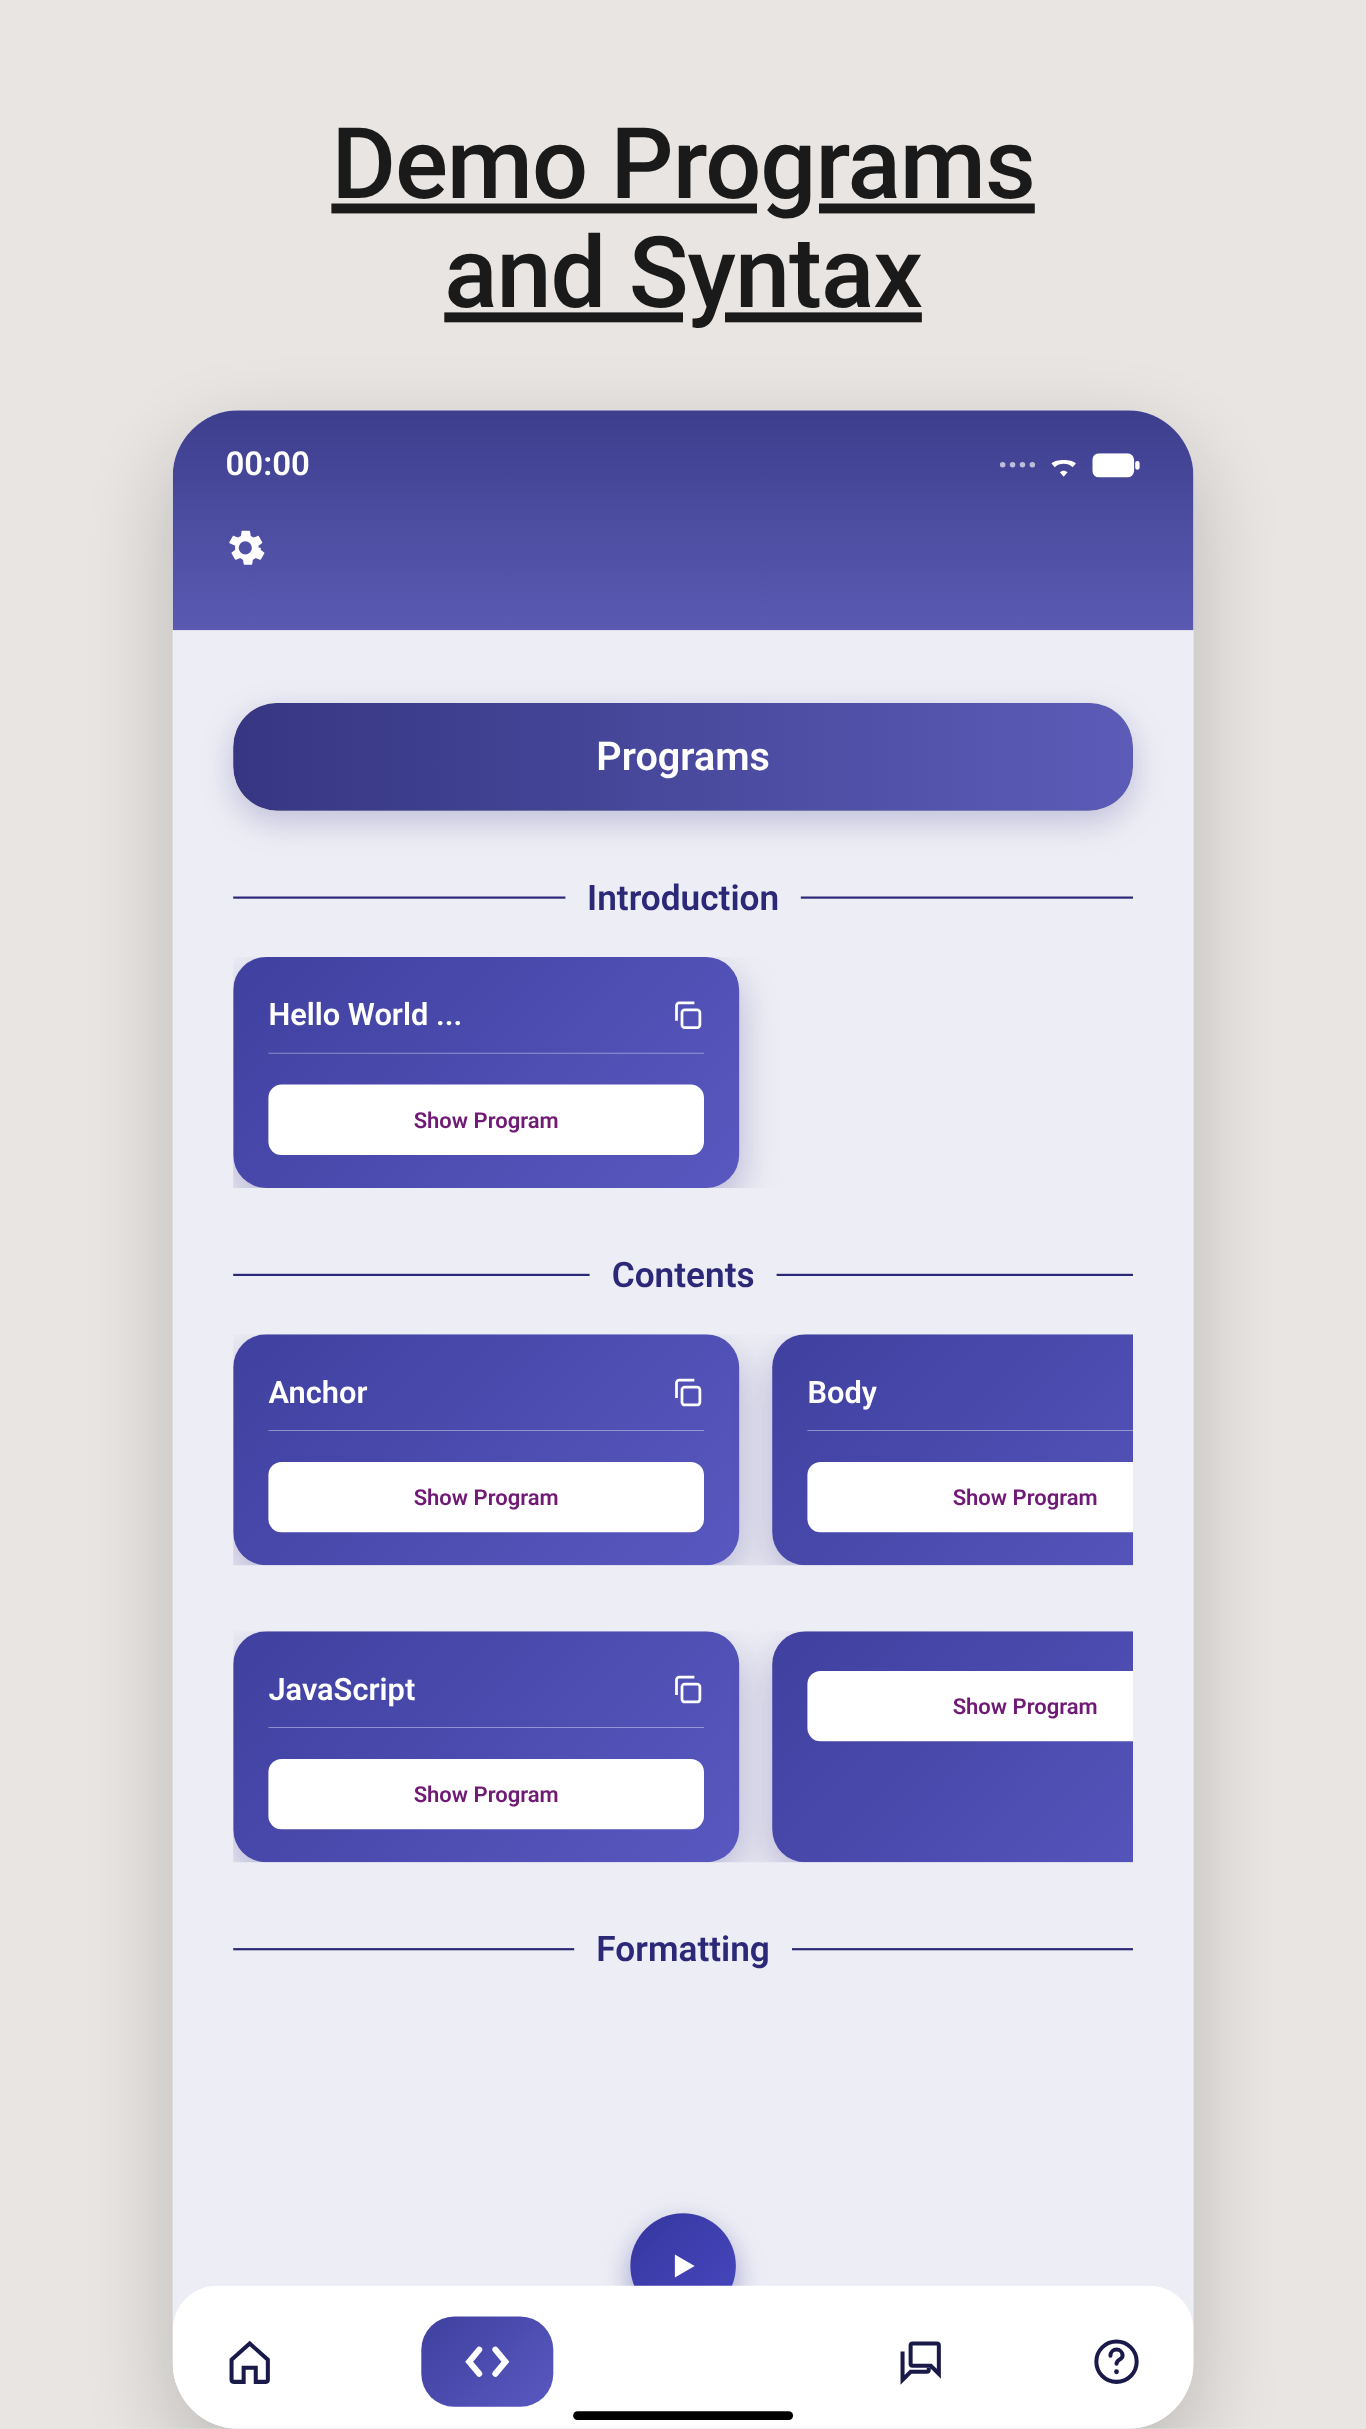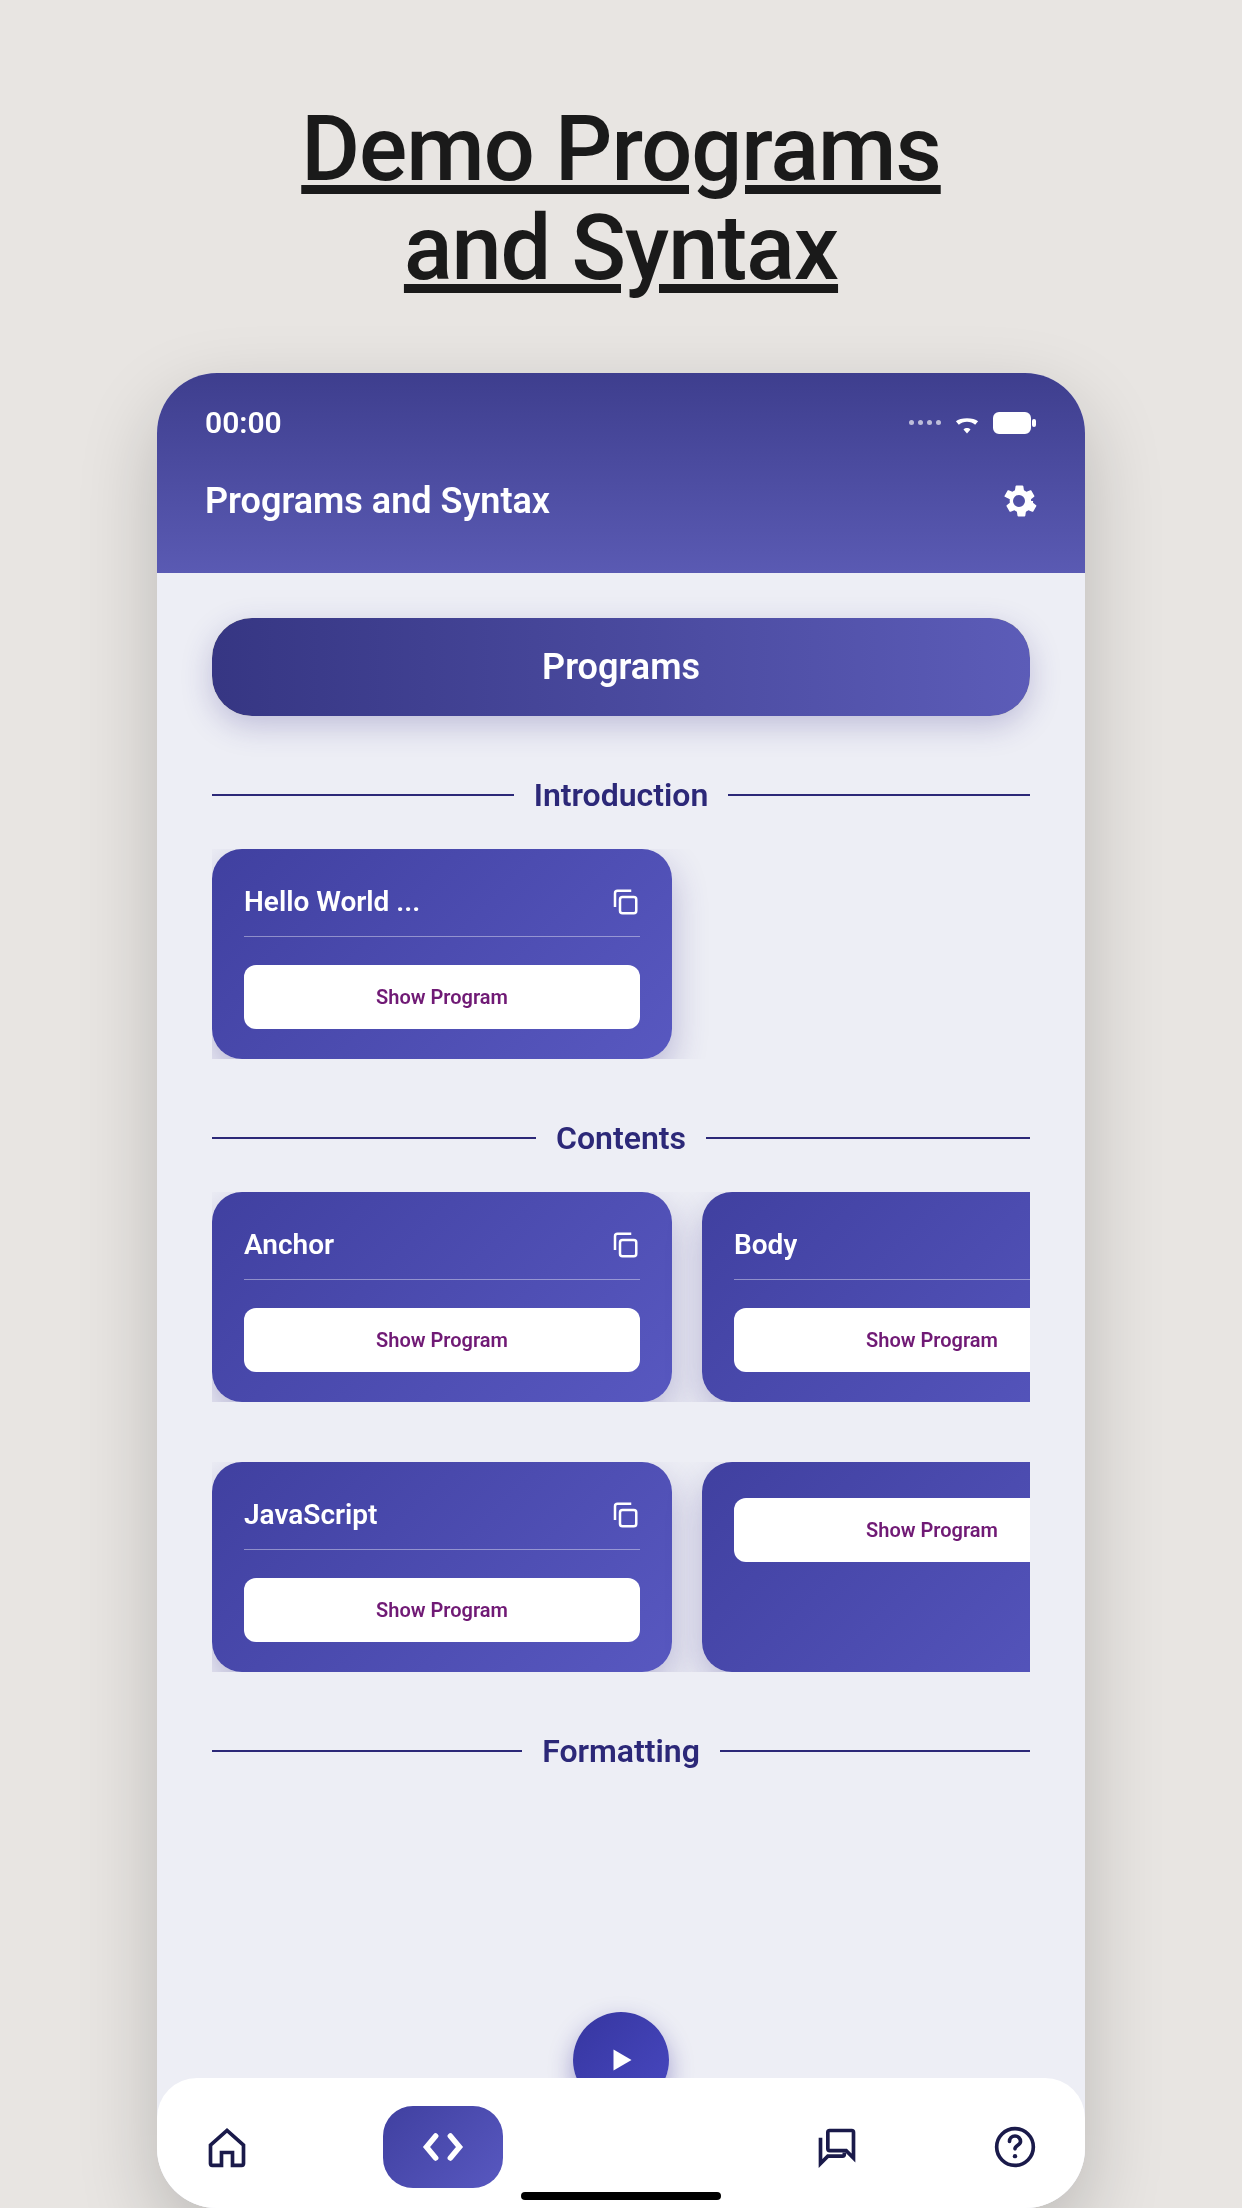--- a/index.html
+++ b/index.html
@@ -76,20 +76,21 @@
   height: calc(100% - 200px);
   overflow: hidden;
 }
 
 .segmented {
   display: flex;
   background: #a3a3a3;
   border-radius: 40px;
   overflow: hidden;
   box-shadow: 0 10px 30px rgba(60,50,140,0.25);
+  margin-top: 21px;
 }
 
 .seg-item {
   flex: 1;
   text-align: center;
   padding: 28px 0;
   font-size: 36px;
   font-weight: 600;
   cursor: pointer;
 }
@@ -256,21 +257,20 @@
         </div>
         <div class="battery-icon">
           <svg width="44" height="22" viewBox="0 0 44 22" fill="none">
               <rect x="1" y="1" width="36" height="20" rx="5" stroke="#fff" stroke-width="2" fill="#fff"></rect>
               <rect x="39" y="7" width="4" height="8" rx="2" fill="#fff"></rect>
             </svg>
         </div>
       </div>
     </div>
     <div class="app-bar">
-      <div class="app-title">Programs and Syntax</div>
       <div class="gear-icon">
         <svg width="36" height="36" viewBox="0 0 24 24" fill="#fff">
             <path d="M12 8a4 4 0 100 8 4 4 0 000-8zm9.4 4c0 .4 0 .8-.1 1.2l2.1 1.6c.2.2.3.5.1.7l-2 3.5c-.1.2-.4.3-.7.2l-2.5-1c-.5.4-1.1.7-1.7 1l-.4 2.6c0 .3-.3.5-.6.5h-4c-.3 0-.5-.2-.6-.5l-.4-2.6c-.6-.3-1.2-.6-1.7-1l-2.5 1c-.3.1-.5 0-.7-.2l-2-3.5c-.1-.2-.1-.5.1-.7l2.1-1.6c0-.4-.1-.8-.1-1.2s0-.8.1-1.2L2.5 9.2c-.2-.2-.3-.5-.1-.7l2-3.5c.1-.2.4-.3.7-.2l2.5 1c.5-.4 1.1-.7 1.7-1l.4-2.6c0-.3.3-.5.6-.5h4c.3 0 .5.2.6.5l.4 2.6c.6.3 1.2.6 1.7 1l2.5-1c.3-.1.5 0 .7.2l2 3.5c.1.2.1.5-.1.7l-2.1 1.6c0 .4.1.8.1 1.2z"></path>
           </svg>
       </div>
     </div>
   </div>
 
   <div class="content">
 

